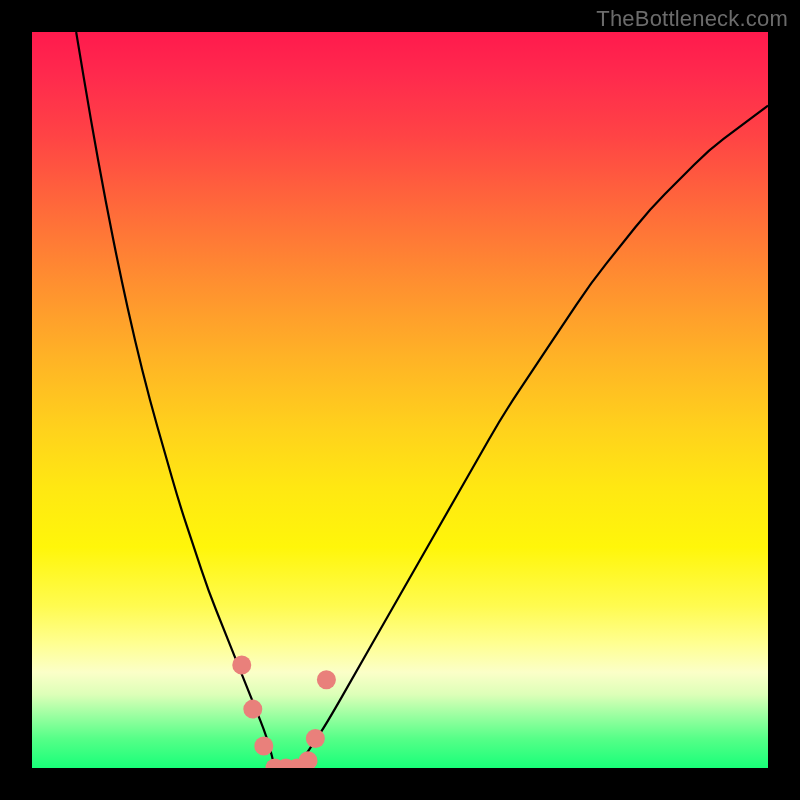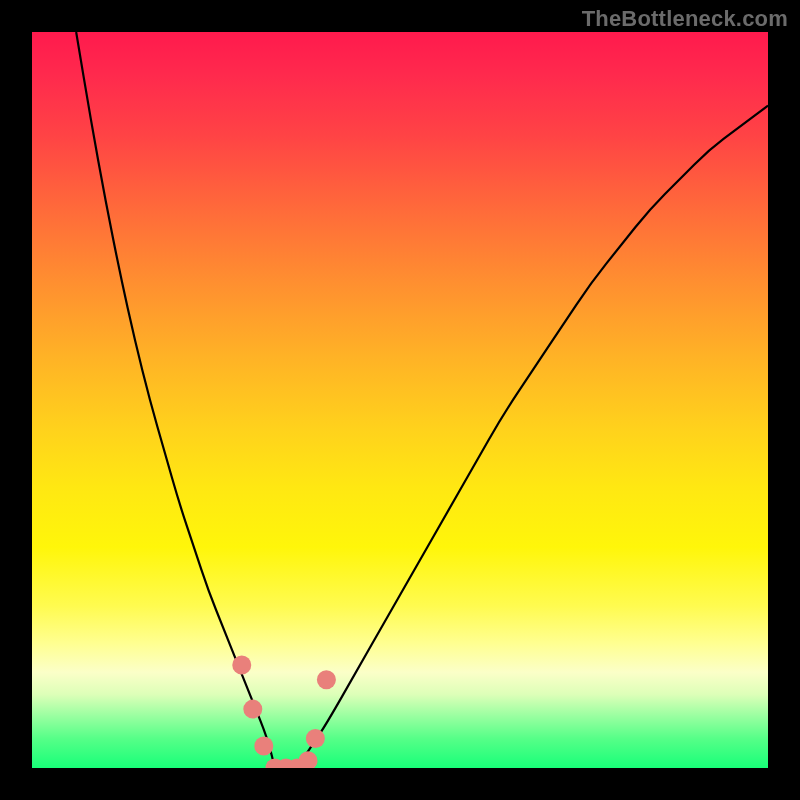--- a/index.html
+++ b/index.html
@@ -42,21 +42,21 @@
       #56ff88 96%,
       #18ff78 100%
     );
   }
   .watermark {
     position: absolute;
     top: 6px;
     right: 12px;
     color: #6b6b6b;
     font-size: 22px;
-    font-weight: 700;
+    font-weight: 400;
     letter-spacing: 0.2px;
     user-select: none;
   }
   svg.curves {
     position: absolute;
     left: 0;
     top: 0;
     width: 736px;
     height: 736px;
   }

